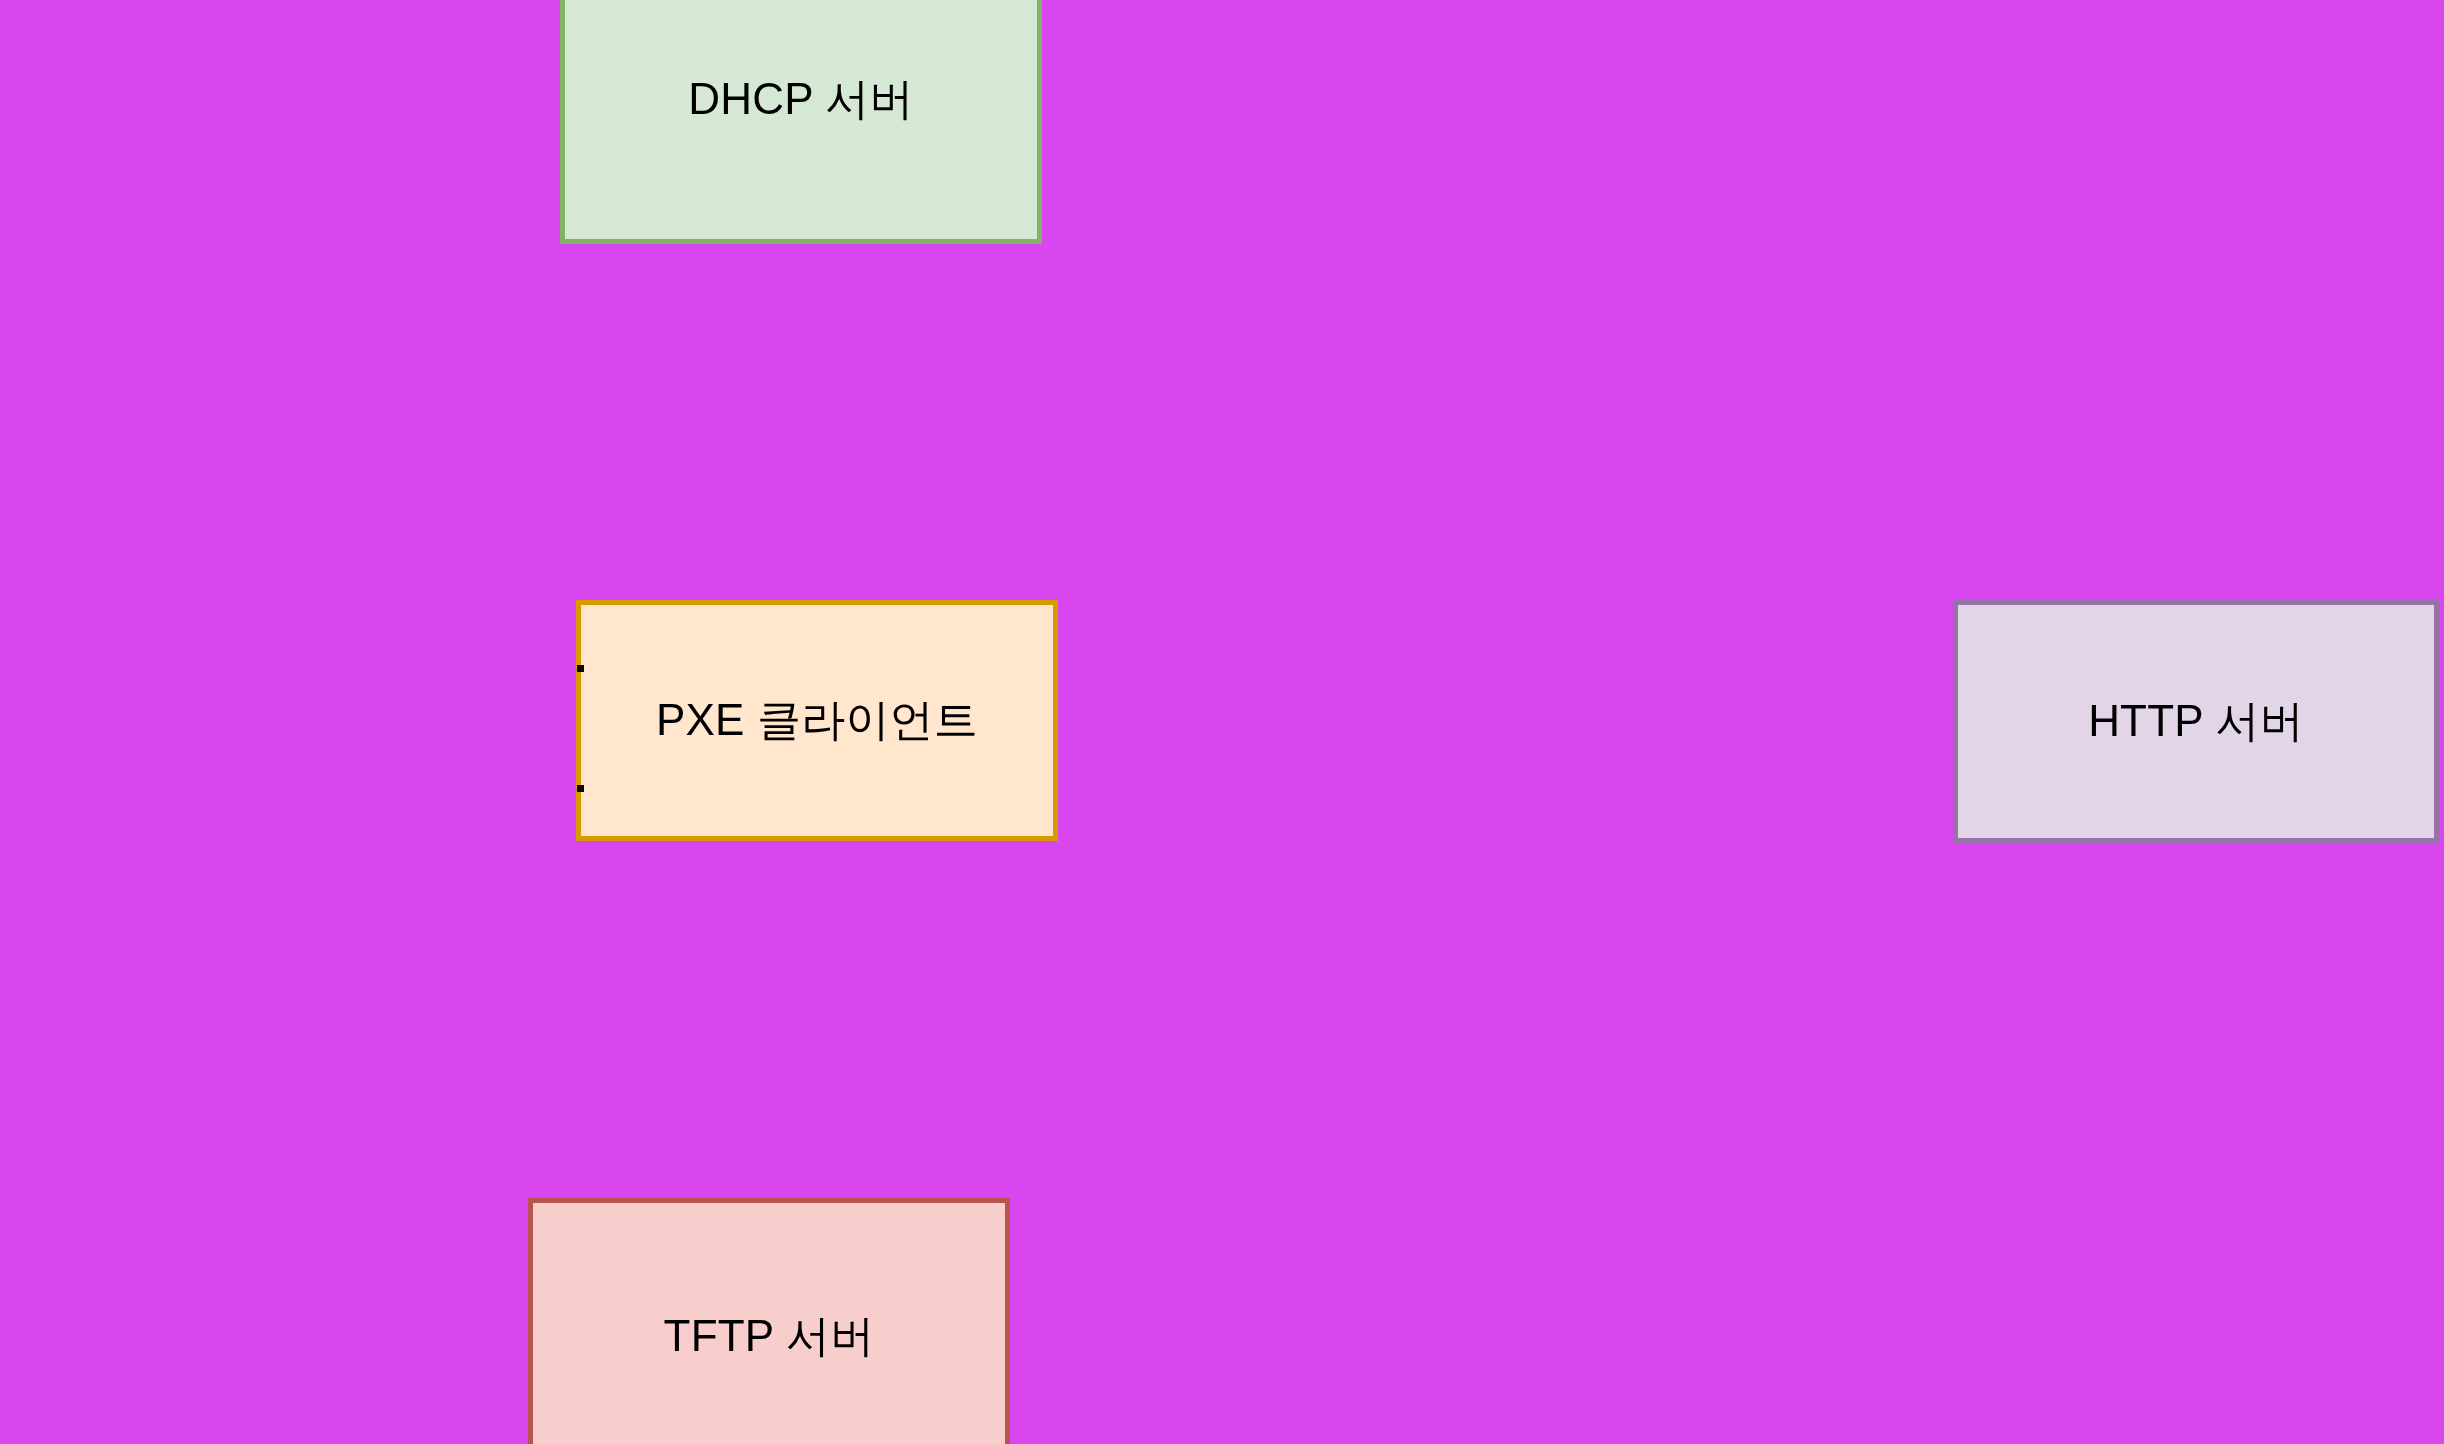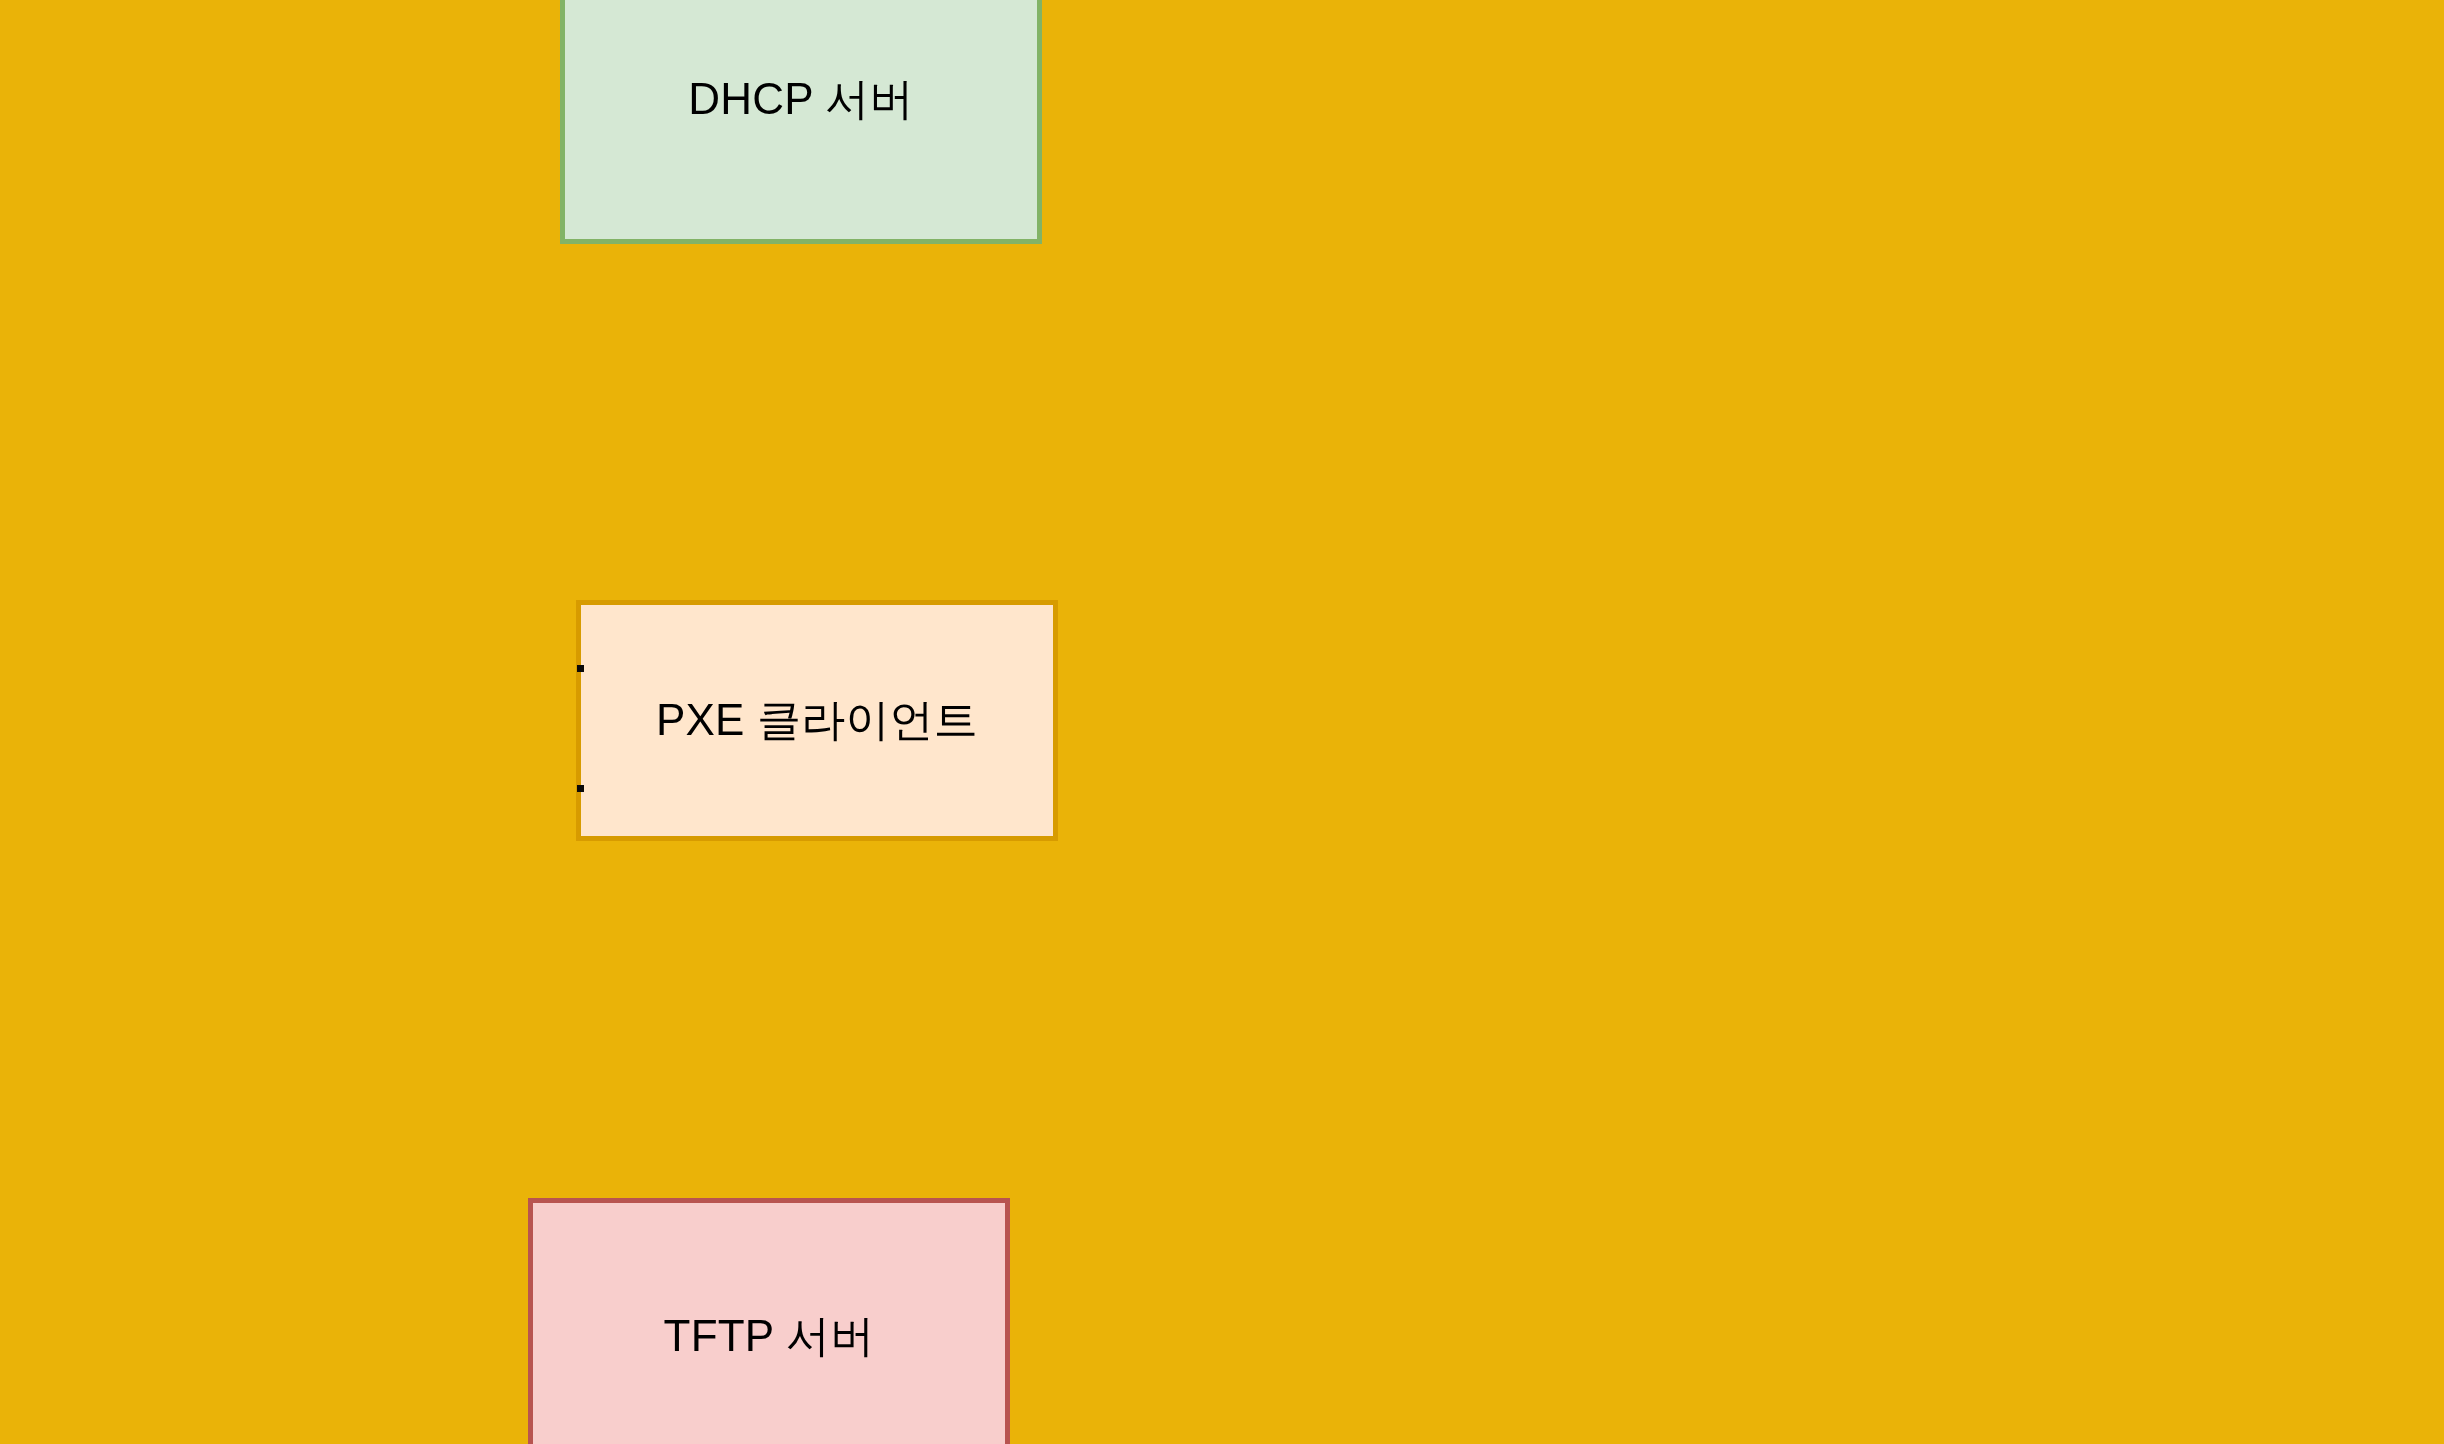--- a/index.html
+++ b/index.html
@@ -41,30 +41,33 @@
     position: absolute;
     width: 7px;
     height: 7px;
     background: #0a0a0a;
     pointer-events: none;
   }
 </style>
 </head>
 <body style="background: rgb(0, 0, 0);">
 
-<div id="canvas" style="width: 2444px; height: 1444px; background: #eab308;">
+<div id="canvas" style="width: 2444px; height: 1444px; background: #d946ef;">
 
   <div class="node" id="node-0" style="left: 560px; top: -46px; width: 482px; height: 290px; background: rgb(213, 232, 212); border: 5px solid rgb(130, 179, 102);">
     <span class="node-label">DHCP 서버</span>
   </div>
 
   <div class="node" id="node-1" style="left: 576px; top: 600px; width: 482px; height: 241px; background: rgb(255, 230, 204); border: 5px solid rgb(215, 155, 0);">
     <span class="node-label">PXE 클라이언트</span>
     <span class="conn-dot" style="left:-4px; top:60px;"></span>
     <span class="conn-dot" style="left:-4px; top:180px;"></span>
   </div>
 
   <div class="node" id="node-2" style="left: 528px; top: 1198px; width: 482px; height: 276px; background: rgb(248, 206, 204); border: 5px solid rgb(184, 84, 80);">
     <span class="node-label">TFTP 서버</span>
   </div>
 
+  <div class="node" id="node-3" style="left: 1953px; top: 600px; width: 486px; height: 243px; background: rgb(225, 213, 231); border: 5px solid rgb(150, 115, 166);">
+    <span class="node-label">HTTP 서버</span>
+  </div>
 
 </div>
 
 </body></html>

